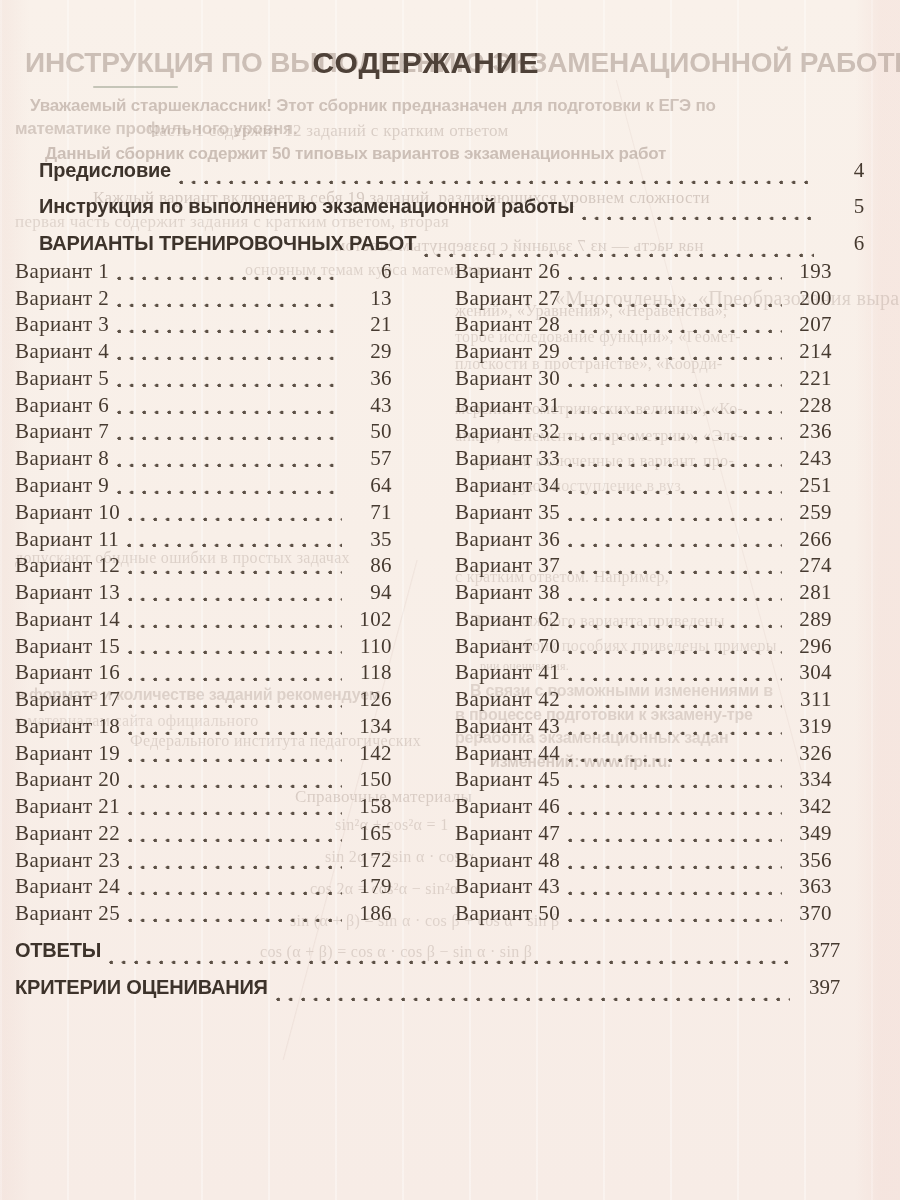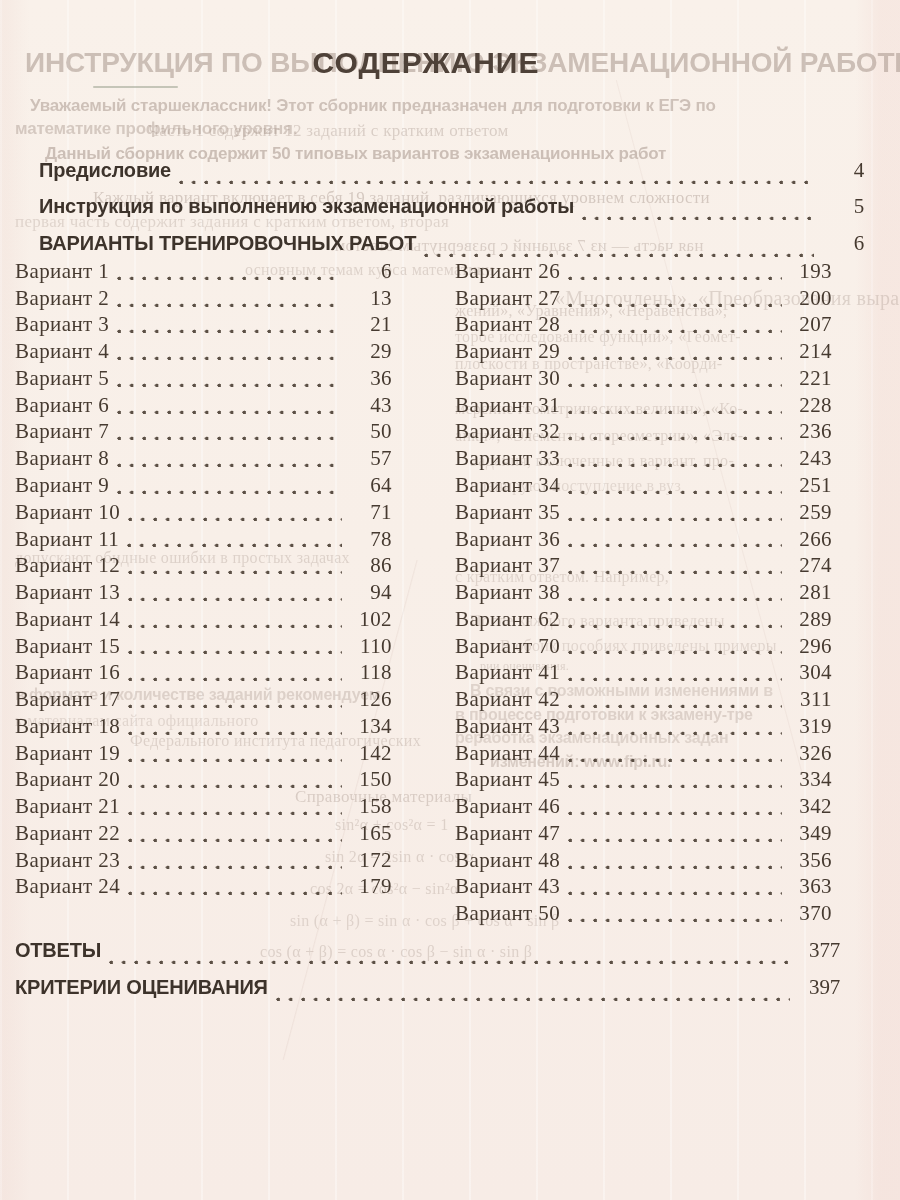--- a/index.html
+++ b/index.html
@@ -185,21 +185,21 @@
             <span class="toc-page">64</span>
           </div>
           <div class="toc-row row-serif">
             <span class="toc-label">Вариант 10</span>
             <span class="toc-dots"></span>
             <span class="toc-page">71</span>
           </div>
           <div class="toc-row row-serif">
             <span class="toc-label">Вариант 11</span>
             <span class="toc-dots"></span>
-            <span class="toc-page">78</span>
+            <span class="toc-page">35</span>
           </div>
           <div class="toc-row row-serif">
             <span class="toc-label">Вариант 12</span>
             <span class="toc-dots"></span>
             <span class="toc-page">86</span>
           </div>
           <div class="toc-row row-serif">
             <span class="toc-label">Вариант 13</span>
             <span class="toc-dots"></span>
             <span class="toc-page">94</span>
@@ -251,20 +251,25 @@
           </div>
           <div class="toc-row row-serif">
             <span class="toc-label">Вариант 23</span>
             <span class="toc-dots"></span>
             <span class="toc-page">172</span>
           </div>
           <div class="toc-row row-serif">
             <span class="toc-label">Вариант 24</span>
             <span class="toc-dots"></span>
             <span class="toc-page">179</span>
+          </div>
+          <div class="toc-row row-serif">
+            <span class="toc-label">Вариант 25</span>
+            <span class="toc-dots"></span>
+            <span class="toc-page">186</span>
           </div>
         </div>
       <div class="toc-col">
           <div class="toc-row row-serif">
             <span class="toc-label">Вариант 26</span>
             <span class="toc-dots"></span>
             <span class="toc-page">193</span>
           </div>
           <div class="toc-row row-serif">
             <span class="toc-label">Вариант 27</span>

